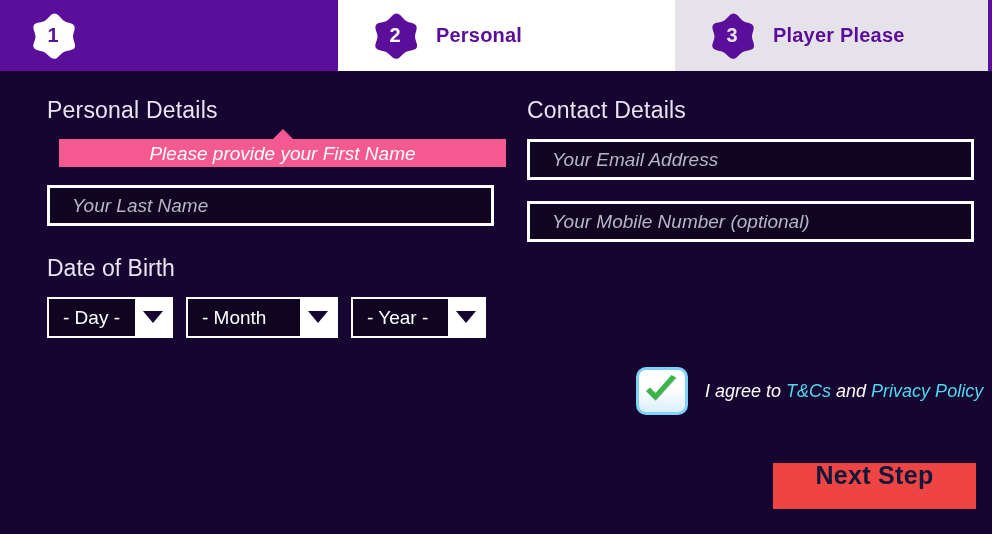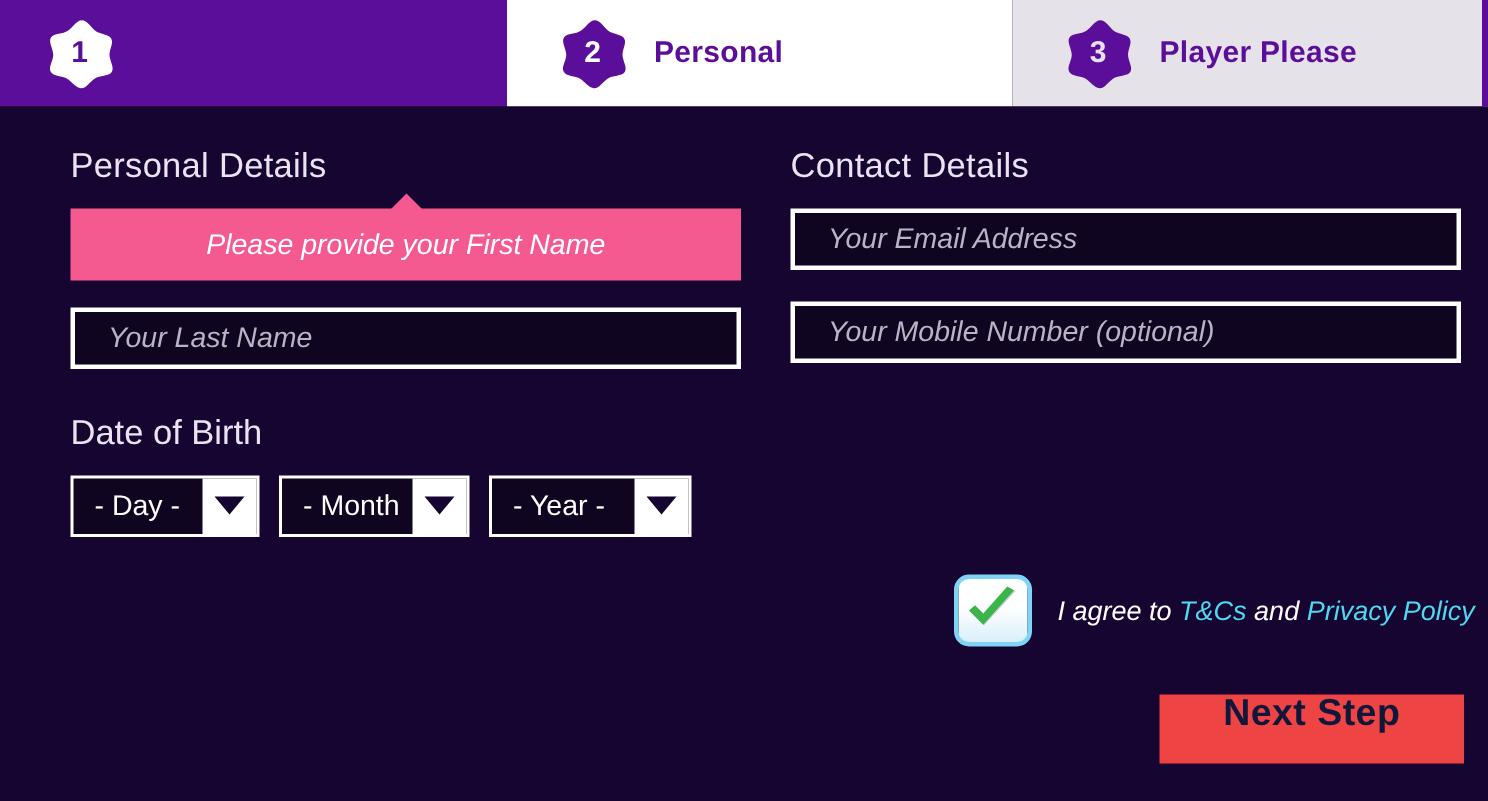--- a/index.html
+++ b/index.html
@@ -149,27 +149,28 @@
     width: 2px;
     height: 24px;
     background: #ffffff;
   }
 
   
   .err-tip {
     position: relative;
     box-sizing: border-box;
     width: 447px;
-    height: 48px;
+    height: 28px;
     background: #f4598f;
     margin-top: 12px;
     margin-bottom: 18px;
     display: flex;
     align-items: center;
     justify-content: center;
+    margin-left: 12px;
   }
   .err-tip .arrow {
     position: absolute;
     top: -10px;
     left: 50%;
     margin-left: -11px;
     width: 0;
     height: 0;
     border-left: 11px solid transparent;
     border-right: 11px solid transparent;
@@ -219,28 +220,28 @@
     justify-content: center;
   }
   .select .sel-btn .tri {
     width: 0;
     height: 0;
     border-left: 10px solid transparent;
     border-right: 10px solid transparent;
     border-top: 12px solid #160530;
   }
   .sel-day   { width: 126px; }
-  .sel-month { width: 127px; text-align: right; }
+  .sel-month { width: 152px; text-align: right; }
   .sel-year  { width: 135px; text-align: center; }
 
   
   .terms {
     position: absolute;
     left: 636px;
-    top: 312px;
+    top: 296px;
     display: flex;
     align-items: center;
   }
   .checkbox {
     position: relative;
     box-sizing: border-box;
     width: 52px;
     height: 48px;
     border-radius: 10px;
     background: linear-gradient(to bottom, #ffffff 0%, #ffffff 45%, #d9effa 100%);

